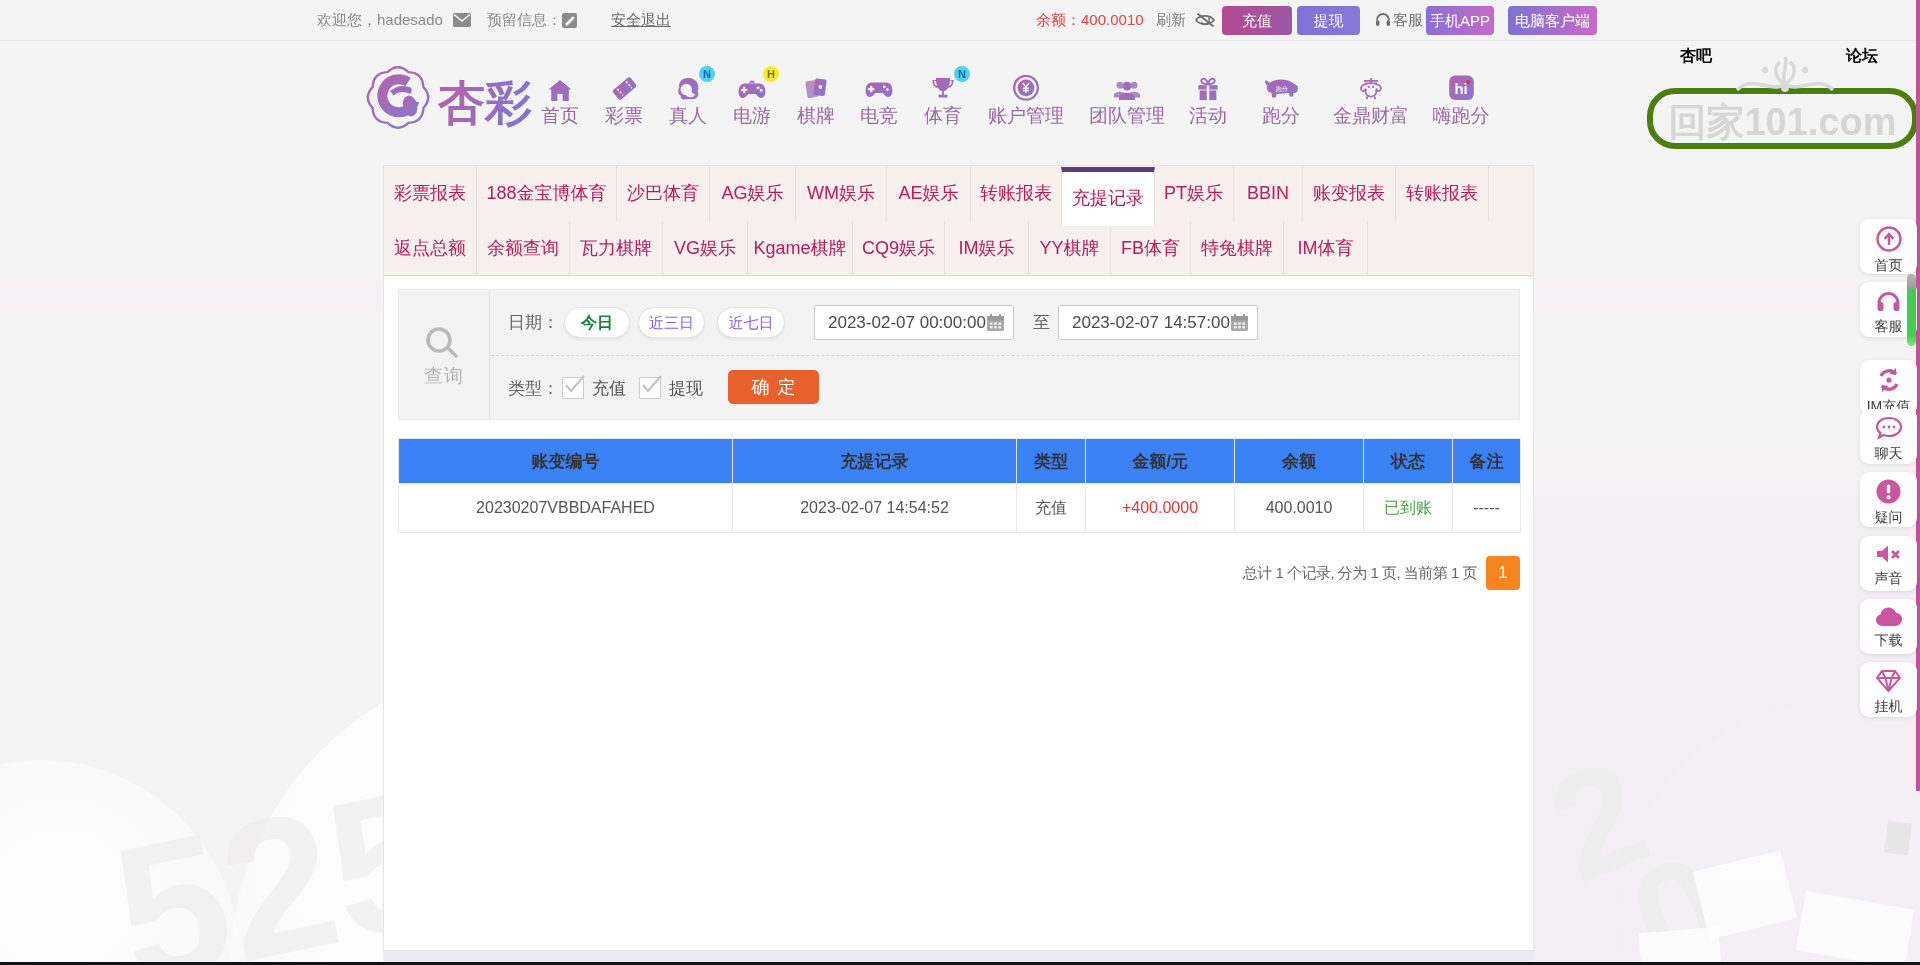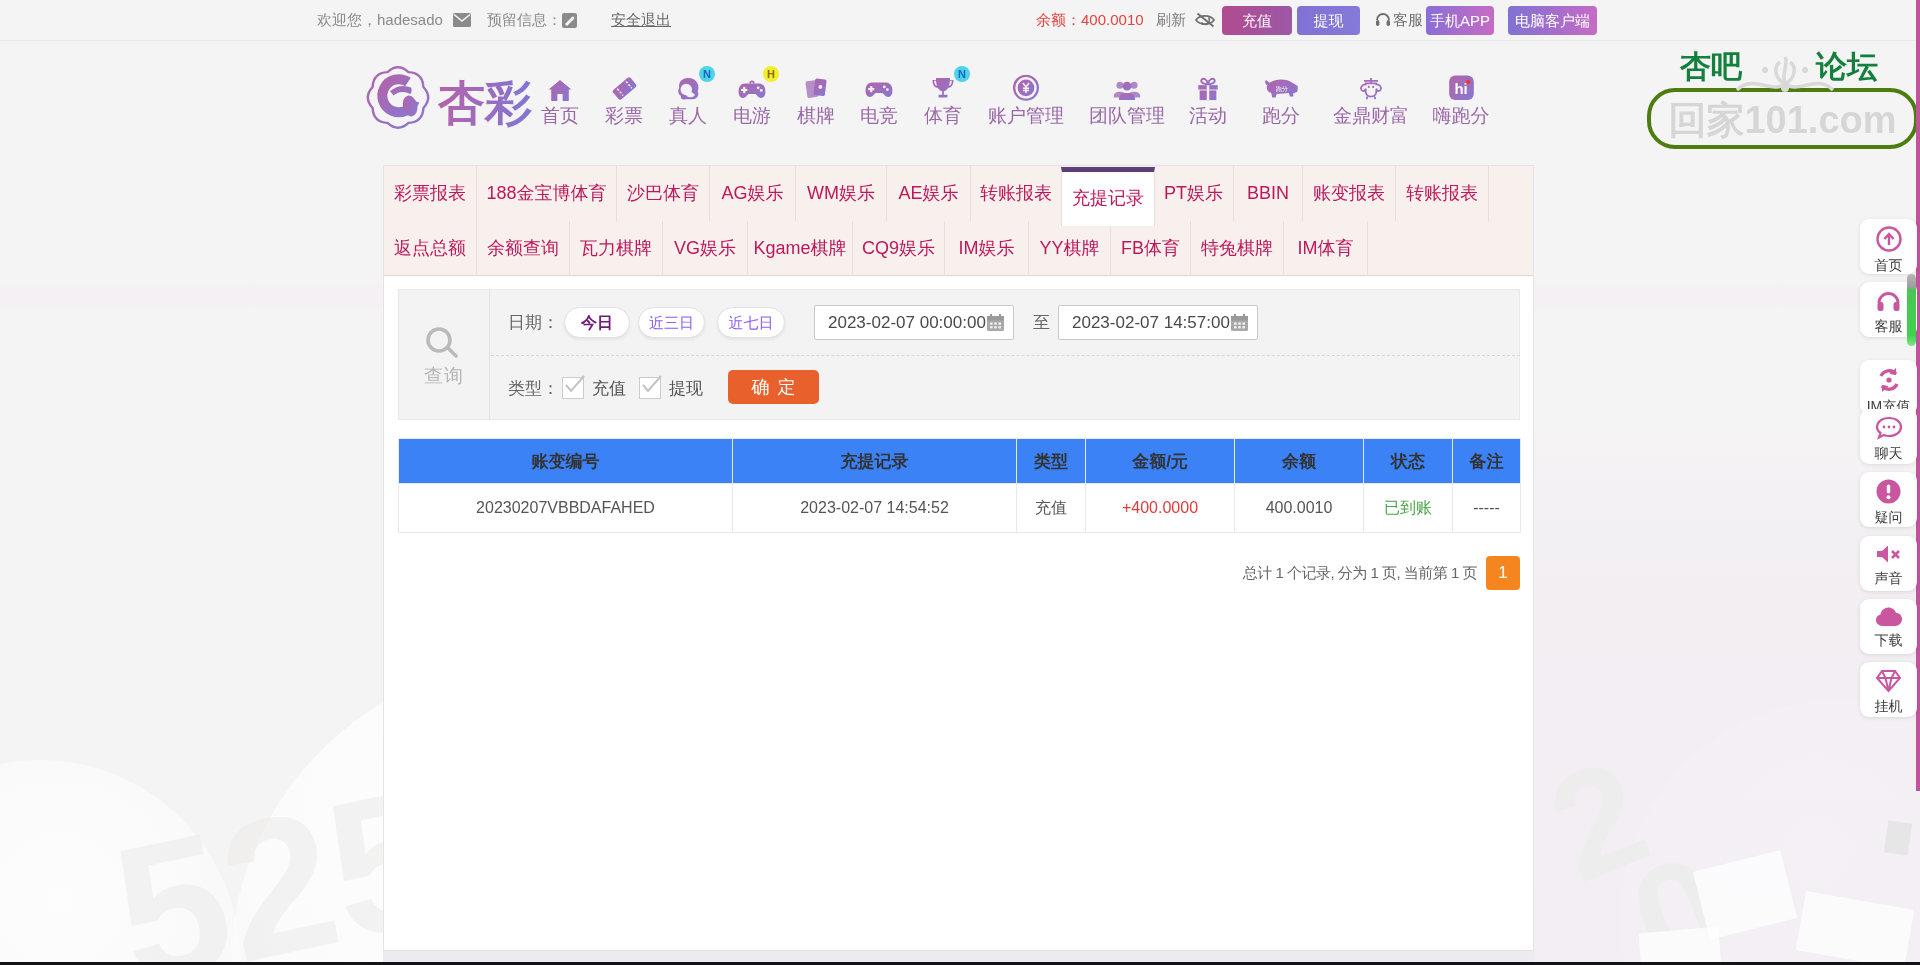--- a/index.html
+++ b/index.html
@@ -35,22 +35,22 @@
 .nav-it .lb { display:block; margin-top:4px; font-size:19px; color:#9a68a8; white-space:nowrap; line-height:21px;}
 .nav-it .ic { height:28px; display:flex; align-items:flex-end; justify-content:center; }
 .nav-it .ic svg { transform:scale(.88); transform-origin:center bottom; }
 .badge { position:absolute; width:16px; height:16px; border-radius:50%; font-size:11px; font-weight:bold;
   line-height:16px; text-align:center; top:-7px; right:-8px; }
 .badge.n { background:#4fd3e8; color:#1565c0; }
 .badge.h { background:#f3ee2a; color:#8a6d00; }
 
 
 #wm { left:1647px; top:44px; width:271px; color:#dadada; }
-#wm .top { font-size:31px; font-weight:bold; color:#15803d; }
-#wm .box { margin-top:-14px; border:4px solid #4d7c0f; border-radius:28px; height:61px; line-height:57px;
+#wm .top { font-size:16px; font-weight:bold; color:#000000; }
+#wm .box { margin-top:-14px; border:6px solid #4d7c0f; border-radius:28px; height:61px; line-height:57px;
   text-align:center; font-size:38px; font-weight:bold; color:#d6d6d6; white-space:nowrap; }
 
 
 #panel { left:383px; top:165px; width:1151px; height:786px; background:#fff; border:1px solid #e9e2e2; }
 #tabs { position:absolute; left:0; top:0; width:1149px; height:110px; background:#f7f0ec; border-bottom:1px solid #ddd5cf;}
 .tab { position:absolute; height:55px; line-height:55px; text-align:center; font-size:18px; color:#be185d;
   border-right:1px solid #e7dfd9; }
 .tab.r2 { top:55px; }
 .tab.act { top:1px; height:59px; line-height:52px; background:#fff; border-top:5px solid #5a3f78; z-index:2;
   border-right:1px solid #e7dfd9; border-left:1px solid #e7dfd9;}
@@ -208,21 +208,21 @@
     <div id="fleft">
       <svg style="margin-top:37px" width="38" height="32" viewBox="0 0 38 32">
         <circle cx="14" cy="13" r="11" fill="none" stroke="#bbbaba" stroke-width="3.6"></circle>
         <line x1="23" y1="21" x2="31" y2="29" stroke="#bbbaba" stroke-width="3.6" stroke-linecap="round"></line>
       </svg>
       <div class="q">查询</div>
     </div>
     <div class="dash"></div>
     <div class="frow" style="top:0">
       <span class="lab">日期：</span>
-      <div class="pill" style="left:60px;width:66px;color:#701a75;font-weight:bold;font-size:16px">今日</div>
+      <div class="pill" style="left:60px;width:66px;color:#15803d;font-weight:bold;font-size:16px">今日</div>
       <div class="pill" style="left:134px;width:67px">近三日</div>
       <div class="pill" style="left:213px;width:68px">近七日</div>
       <div class="dinput" style="left:310px;width:200px">2023-02-07 00:00:00
         <svg class="cal" width="19" height="19" viewBox="0 0 19 19">
             <rect x="1" y="3" width="17" height="15" rx="1.5" fill="#a9a9a9"></rect>
             <rect x="1" y="3" width="17" height="4.5" fill="#9a9a9a"></rect>
             <line x1="5" y1="1" x2="5" y2="5" stroke="#9a9a9a" stroke-width="2"></line>
             <line x1="14" y1="1" x2="14" y2="5" stroke="#9a9a9a" stroke-width="2"></line>
             <g fill="#f4f3f3">
               <rect x="4" y="9.5" width="2.6" height="2.2"></rect>

